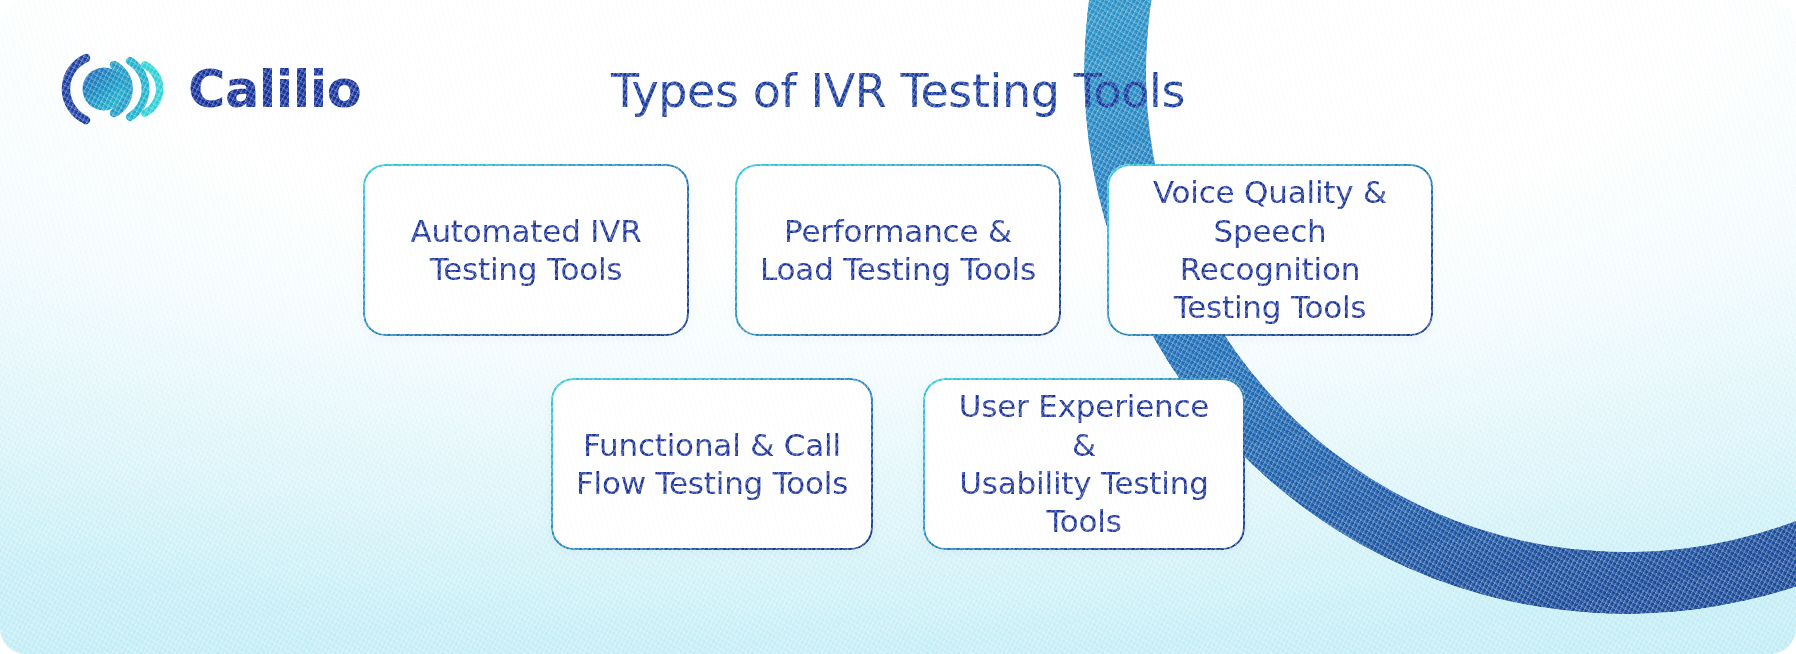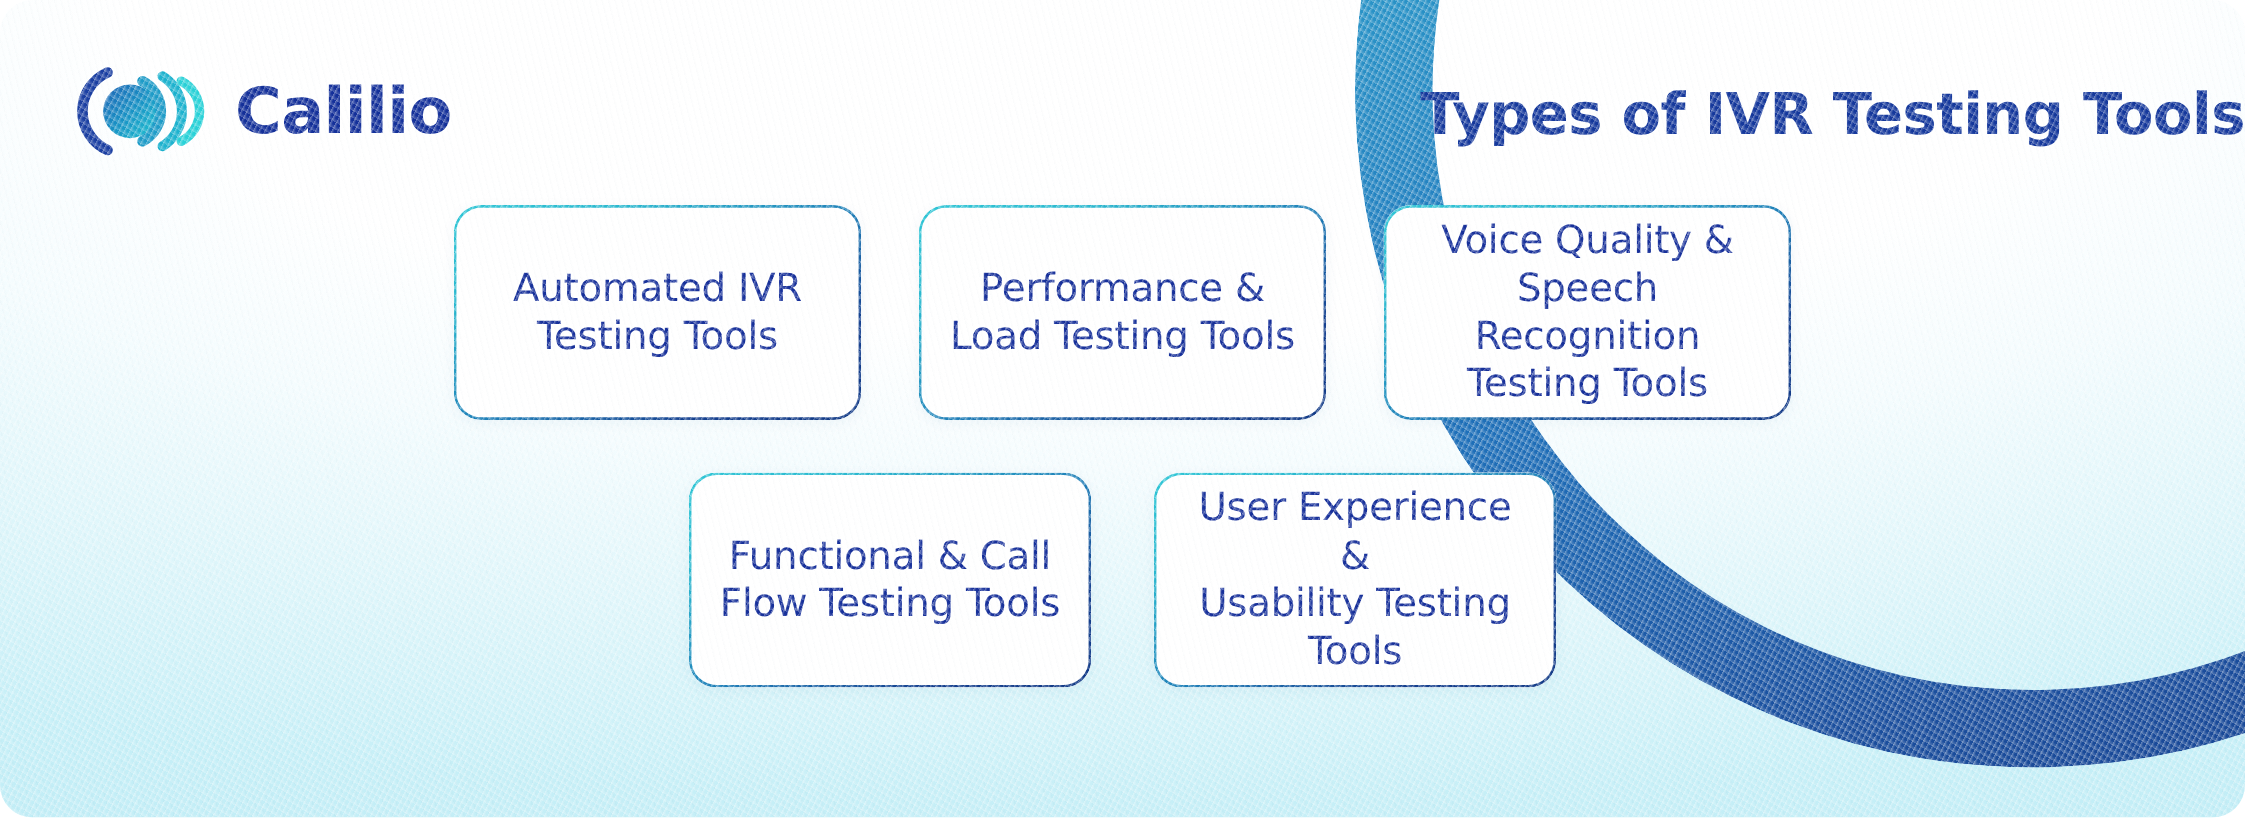--- a/index.html
+++ b/index.html
@@ -87,24 +87,24 @@
     letter-spacing: -0.5px;
     color: #14309a;
     line-height: 1;
   }
 
   .page-title {
     position: absolute;
     left: 0;
     right: 0;
     top: 66px;
-    text-align: right;
+    text-align: center;
     font-family: "DejaVu Sans", sans-serif;
     font-size: 46px;
-    font-weight: 700;
+    font-weight: 400;
     letter-spacing: -0.4px;
     color: #15389c;
     line-height: 1.1;
   }
 
   
   .rows {
     position: absolute;
     left: 0;
     top: 164px;

